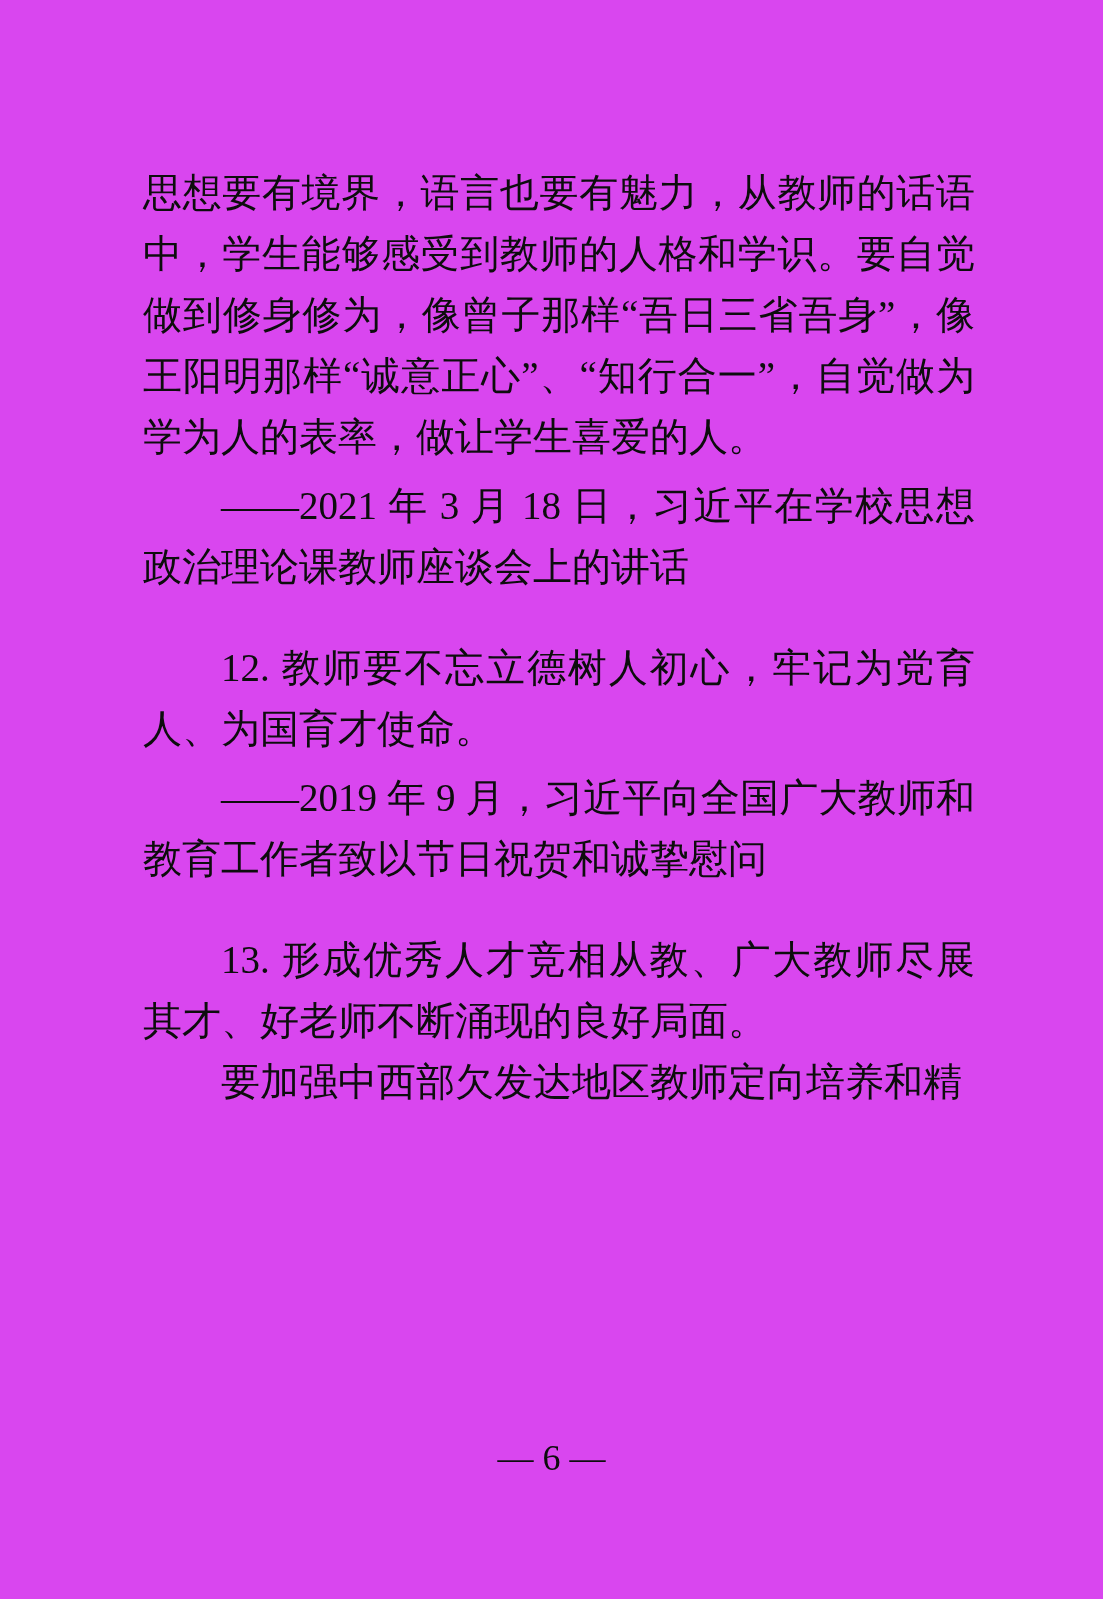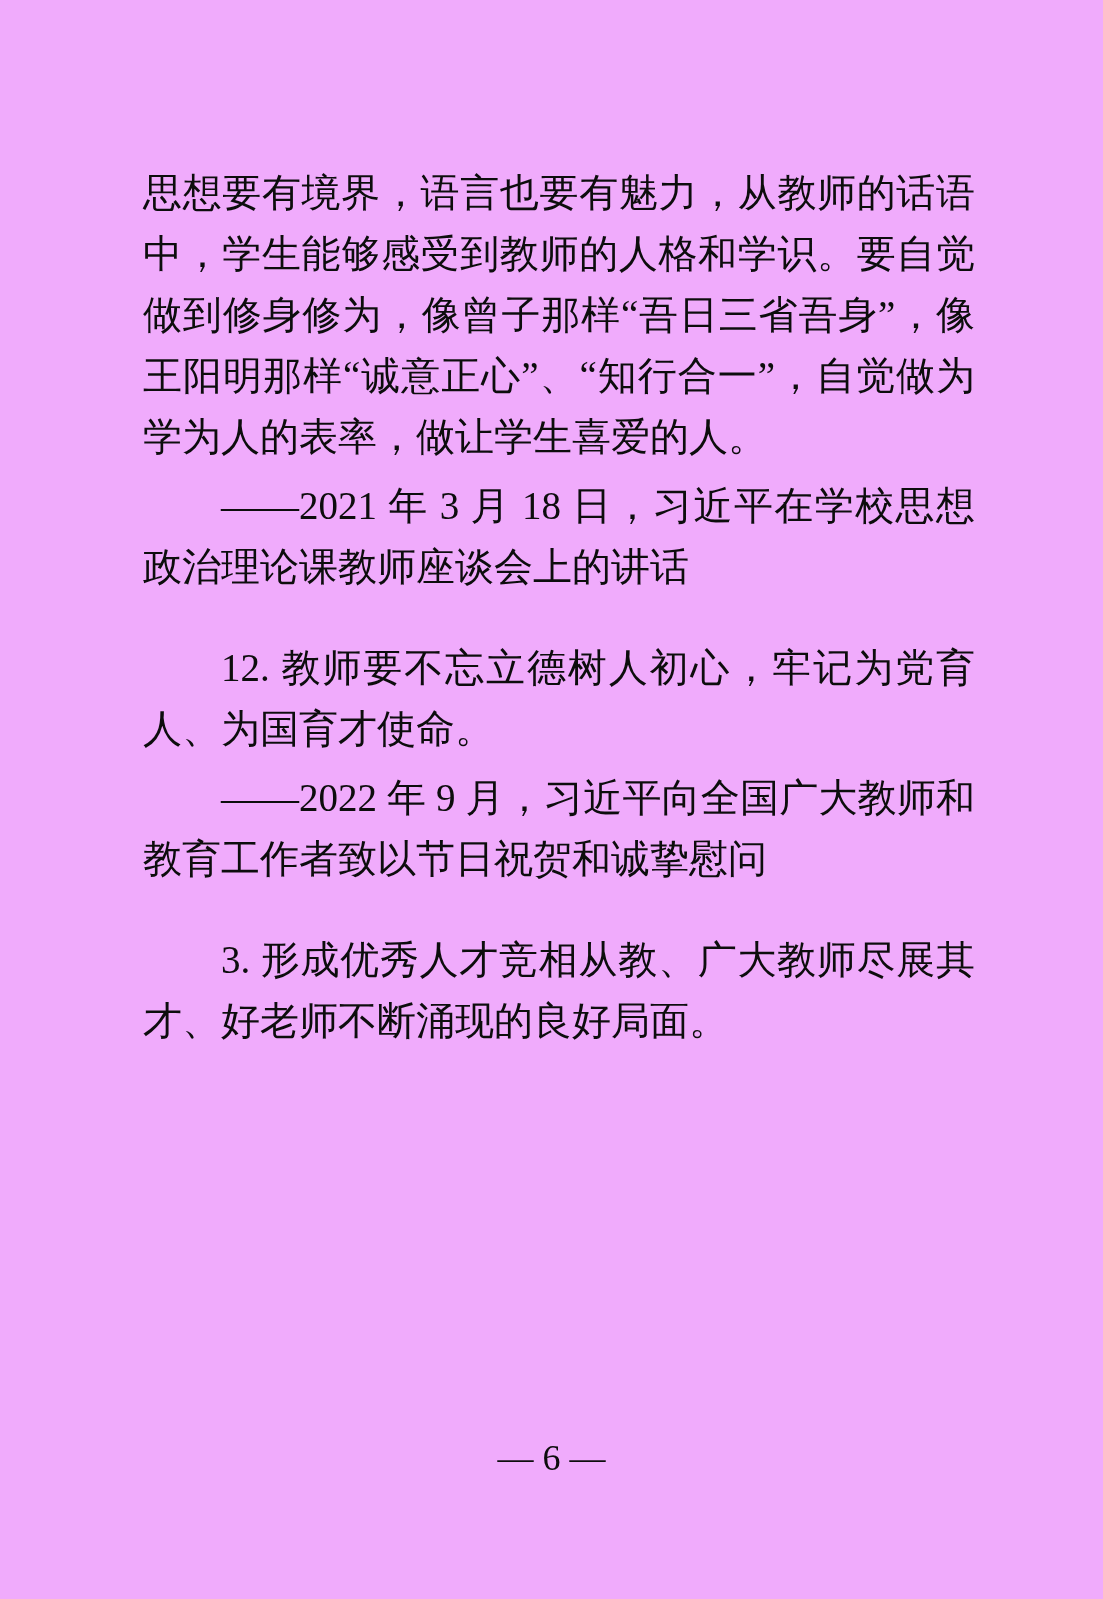--- a/index.html
+++ b/index.html
@@ -11,21 +11,21 @@
     height: 1599px;
     background: #ffffff;
     color: #0d0d0d;
     font-family: "Liberation Serif", "DejaVu Serif", serif;
   }
   .page {
     position: relative;
     width: 1103px;
     height: 1599px;
     overflow: hidden;
-    background: #f0abfc;
+    background: #d946ef;
   }
   .text-block {
     position: absolute;
     left: 143px;
     top: 162px;
     width: 832px;
     font-size: 39px;
     line-height: 61px;
     text-align: justify;
     letter-spacing: 0;
@@ -70,22 +70,23 @@
 
   <div class="text-block">
 
     <p class="para-noindent">思想要有境界，语言也要有魅力，从教师的话语中，学生能够感受到教师的人格和学识。要自觉做到修身修为，像曾子那样“吾日三省吾身”，像王阳明那样“诚意正心”、“知行合一”，自觉做为学为人的表率，做让学生喜爱的人。</p>
 
     <p class="attribution">——2021 年 3 月 18 日，习近平在学校思想政治理论课教师座谈会上的讲话</p>
 
     <h2 class="heading">12. 教师要不忘立德树人初心，牢记为党育人、为国育才使命。</h2>
 
 
-    <p class="attribution">——2022 年 9 月，习近平向全国广大教师和教育工作者致以节日祝贺和诚挚慰问</p>
+    <p class="attribution">——2019 年 9 月，习近平向全国广大教师和教育工作者致以节日祝贺和诚挚慰问</p>
 
-    <h2 class="heading">3. 形成优秀人才竞相从教、广大教师尽展其才、好老师不断涌现的良好局面。</h2>
+    <h2 class="heading">13. 形成优秀人才竞相从教、广大教师尽展其才、好老师不断涌现的良好局面。</h2>
 
+    <p class="para-indent">要加强中西部欠发达地区教师定向培养和精</p>
 
   </div>
 
   <div class="footer">— 6 —</div>
 
 </div>
 
 </body></html>

